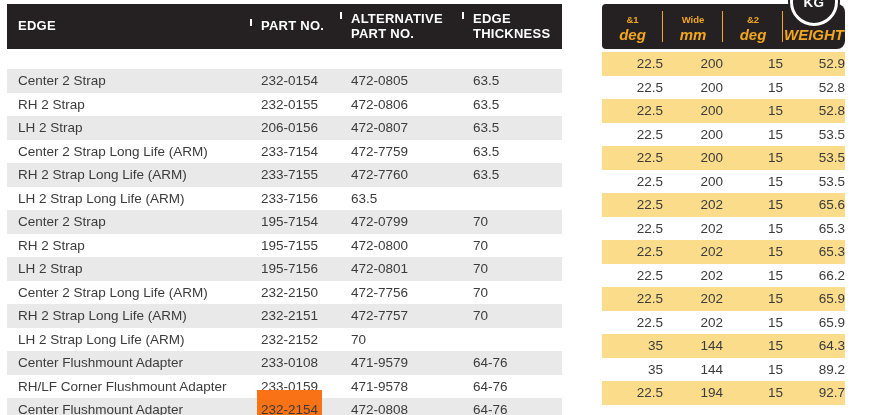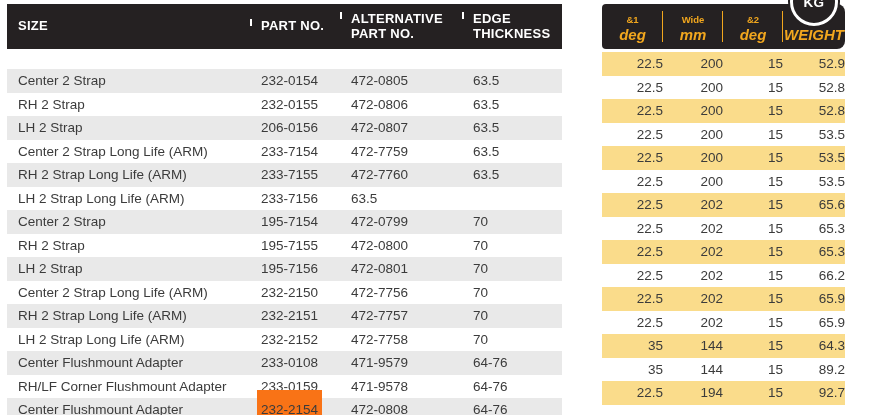--- a/index.html
+++ b/index.html
@@ -37,21 +37,21 @@
   .kg-badge{position:absolute;left:790px;top:-22px;width:42px;height:42px;border-radius:50%;
     background:#252122;border:3px solid #fff;box-shadow:0 0 0 2px #252122;
     display:flex;align-items:center;justify-content:center;
     color:#fff;font-weight:bold;font-size:13.5px;z-index:5;letter-spacing:.5px;}
 </style>
 </head>
 <body>
 
 <div class="lt">
   <div class="lt-header">
-    <div class="hcell c0">SIZE</div>
+    <div class="hcell c0">EDGE</div>
     <div class="hcell c1">PART NO.</div>
     <div class="hcell c2">ALTERNATIVE PART NO.</div>
     <div class="hcell c3">EDGE THICKNESS</div>
   </div>
   <div class="lt-body">
       <div class="row">
         <div class="cell c0">Center 2 Strap</div>
         <div class="cell c1">232-0154</div>
         <div class="cell c2">472-0805</div>
         <div class="cell c3">63.5</div>
@@ -111,21 +111,20 @@
       </div>
       <div class="row">
         <div class="cell c0">RH 2 Strap Long Life (ARM)</div>
         <div class="cell c1">232-2151</div>
         <div class="cell c2">472-7757</div>
         <div class="cell c3">70</div>
       </div>
       <div class="row">
         <div class="cell c0">LH 2 Strap Long Life (ARM)</div>
         <div class="cell c1">232-2152</div>
-        <div class="cell c2">472-7758</div>
         <div class="cell c3">70</div>
       </div>
       <div class="row">
         <div class="cell c0">Center Flushmount Adapter</div>
         <div class="cell c1">233-0108</div>
         <div class="cell c2">471-9579</div>
         <div class="cell c3">64-76</div>
       </div>
       <div class="row">
         <div class="cell c0">RH/LF Corner Flushmount Adapter</div>

